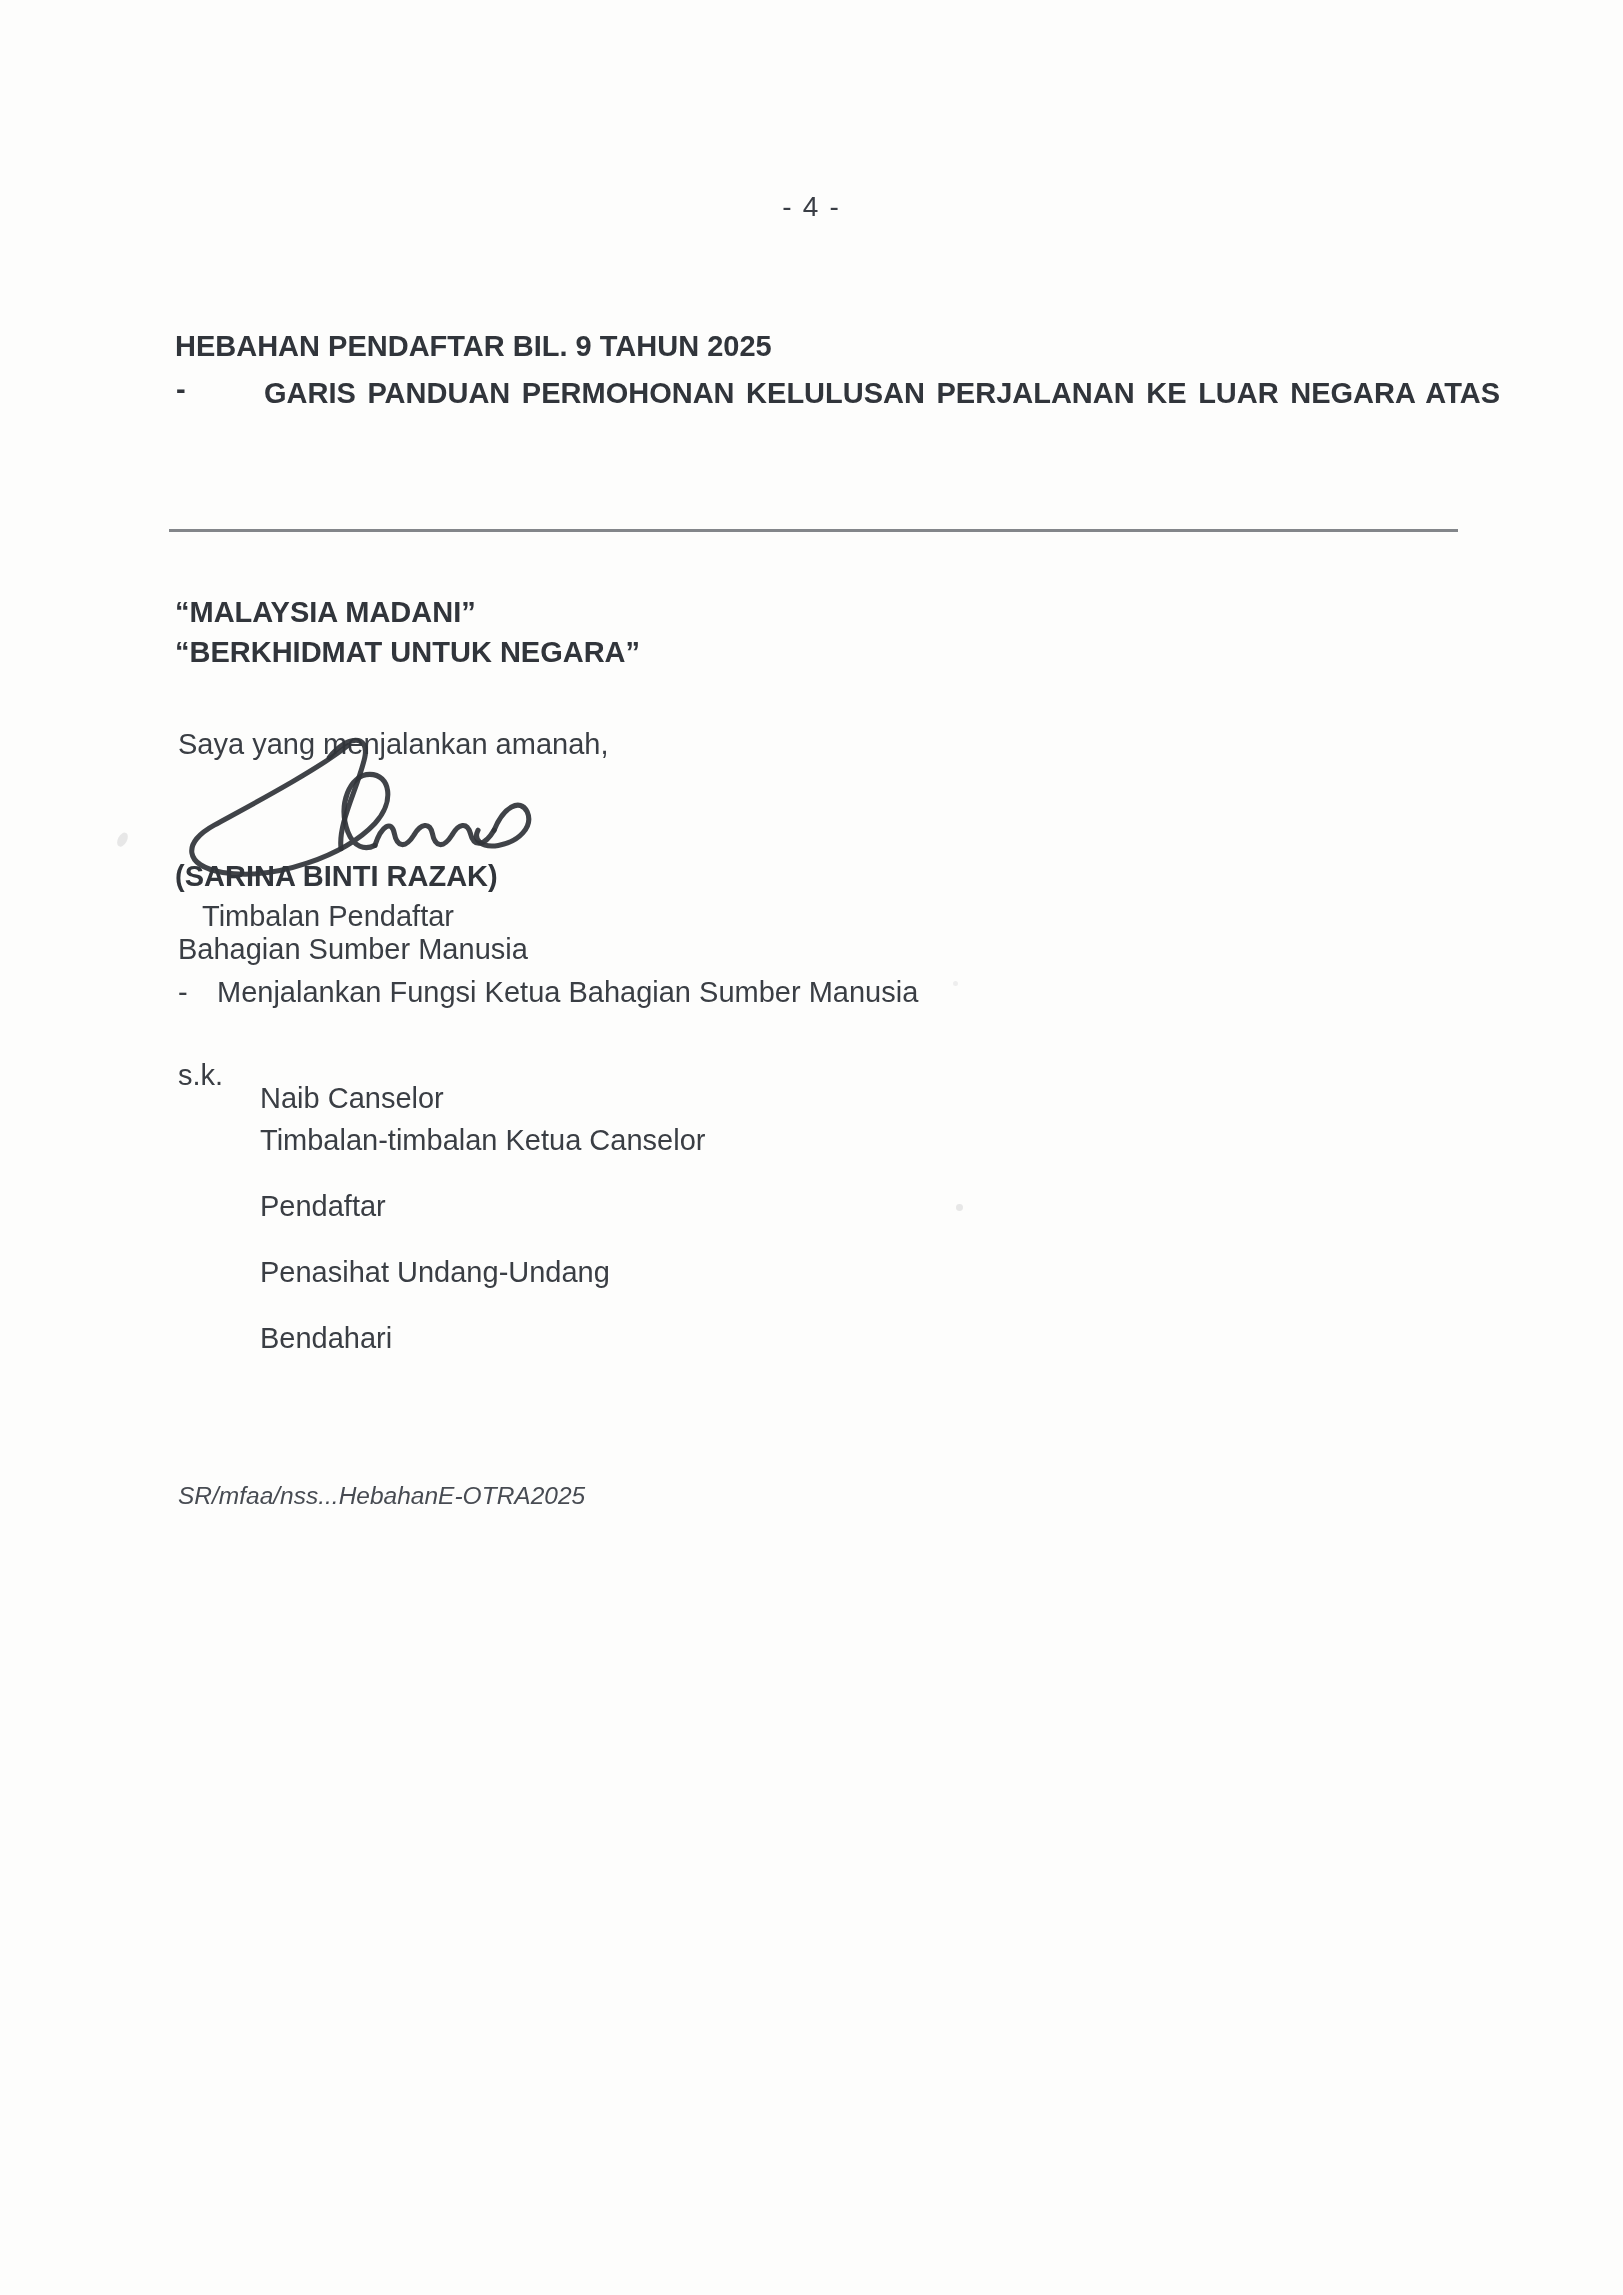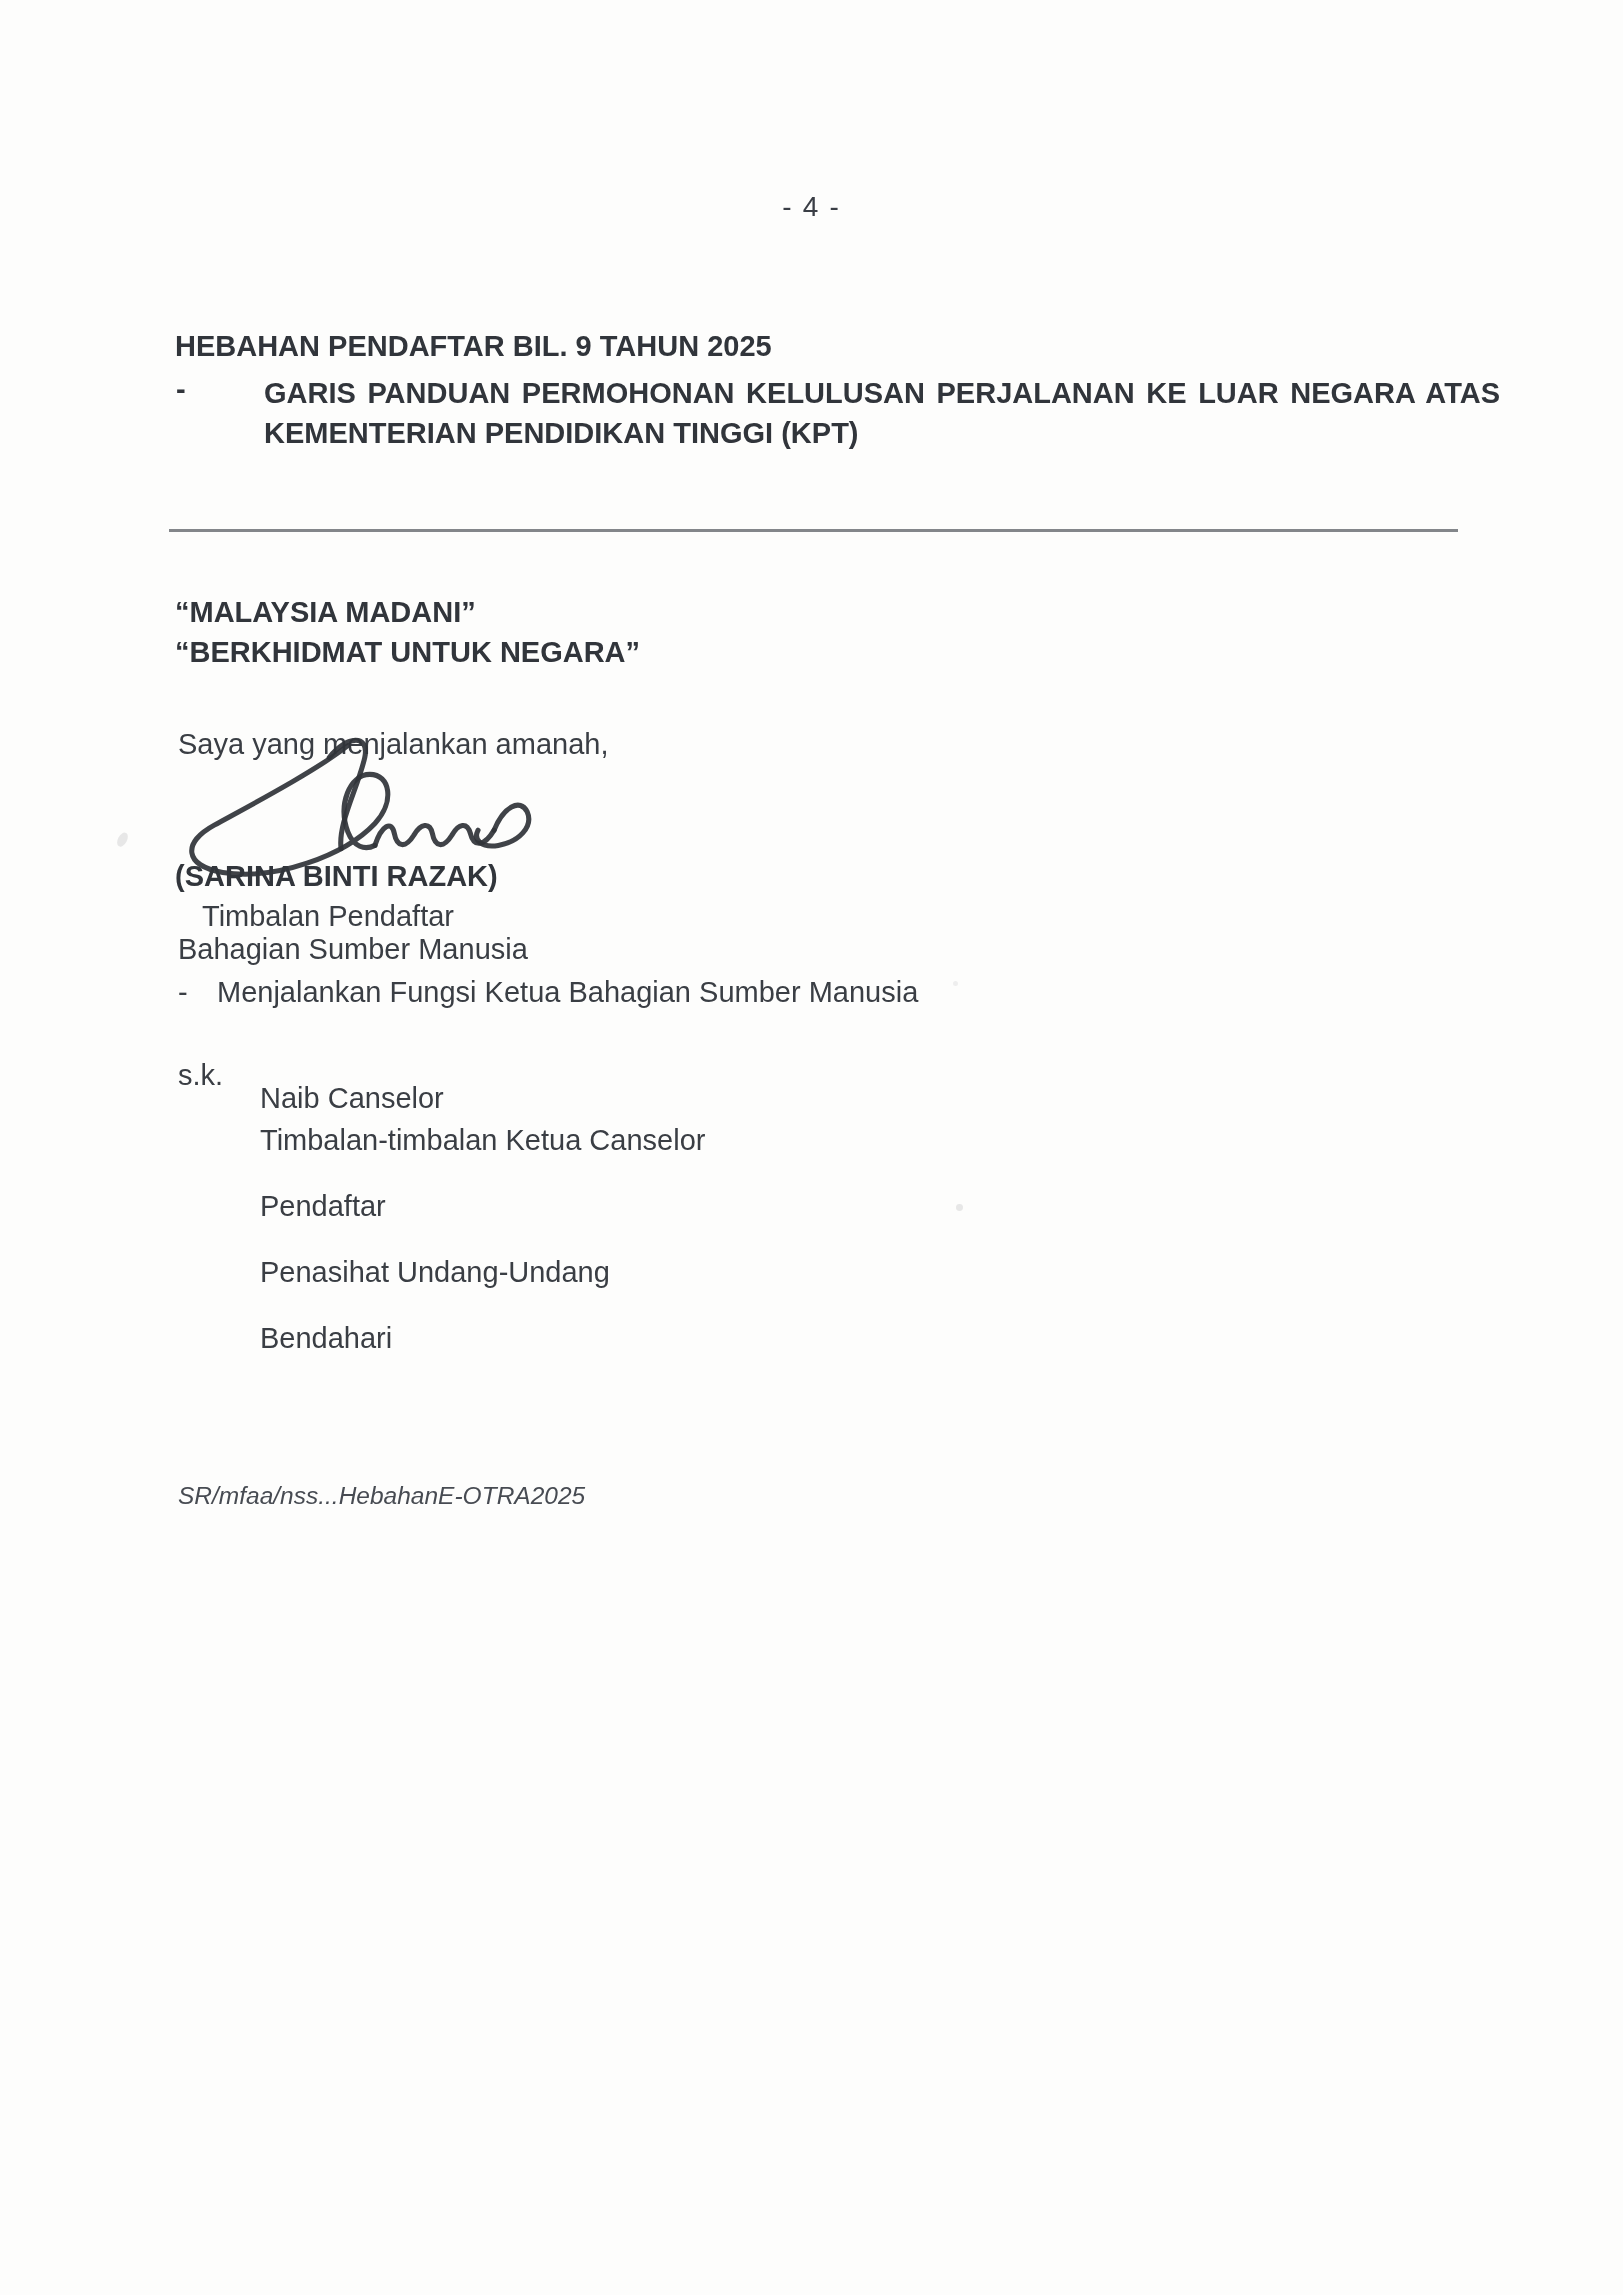--- a/index.html
+++ b/index.html
@@ -135,21 +135,20 @@
 </head>
 <body>
 
 <div class="abs page-number">- 4 -</div>
 
 <div class="abs doc-title">HEBAHAN PENDAFTAR BIL. 9 TAHUN 2025</div>
 
 <div class="abs subject-bullet">-</div>
 <div class="abs subject-block">
   <div class="subject-line">GARIS PANDUAN PERMOHONAN KELULUSAN PERJALANAN KE LUAR NEGARA ATAS</div>
-  <div class="subject-line last">KEMENTERIAN PENDIDIKAN TINGGI (KPT)</div>
 </div>
 
 <div class="abs rule"></div>
 
 <div class="abs slogan slogan-1">“MALAYSIA MADANI”</div>
 <div class="abs slogan slogan-2">“BERKHIDMAT UNTUK NEGARA”</div>
 
 <div class="abs salutation">Saya yang menjalankan amanah,</div>
 
 <div class="abs signature">

